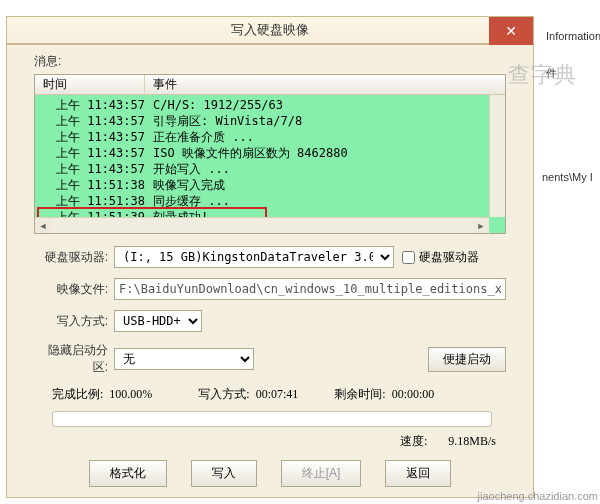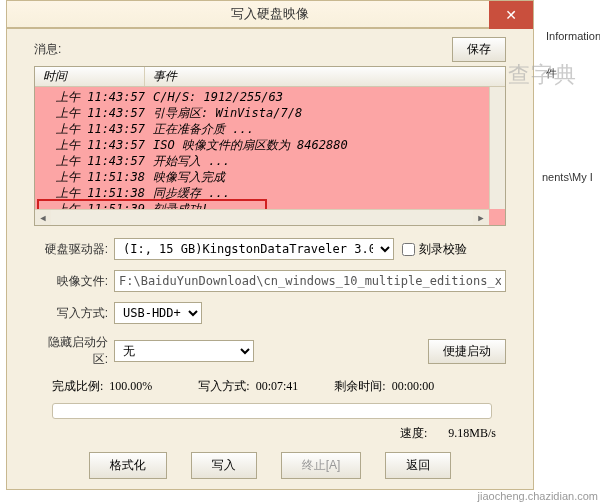--- a/index.html
+++ b/index.html
@@ -5,21 +5,21 @@
 * { box-sizing: border-box; margin: 0; padding: 0; }
 body { font-family: "Microsoft YaHei", SimSun, sans-serif; font-size: 12px; background: #fff; position: relative; width: 600px; height: 504px; overflow: hidden; }
 .titlebar { background: linear-gradient(#fdf5e6,#f8f0dc); height: 28px; display: flex; align-items: center; justify-content: center; position: relative; border: 1px solid #c8b890; }
 .titlebar .title { font-size: 13px; color: #333; }
 .closebtn { position: absolute; right: 0; top: 0; width: 44px; height: 28px; background: #c94f3d; color: #fff; display: flex; align-items: center; justify-content: center; font-family: Arial; font-size: 14px; }
 .window { border: 1px solid #c8b890; background: #f5efe0; padding: 8px 27px 10px; }
 .msgrow { display: flex; justify-content: space-between; align-items: center; margin-bottom: 4px; }
 .msglabel { color: #333; }
 .btn { background: linear-gradient(#fefefe,#e8e4d8); border: 1px solid #b0a88c; padding: 3px 14px; font-size: 12px; font-family: inherit; }
 .btn.disabled { color: #999; }
-.logbox { background: #fca5a5; border: 1px solid #b0a88c; height: 160px; position: relative; overflow: hidden; font-style: italic; }
+.logbox { background: #86efac; border: 1px solid #b0a88c; height: 160px; position: relative; overflow: hidden; }
 .logheader { display: flex; background: linear-gradient(#fdfdfd,#ece8dc); border-bottom: 1px solid #d0c8b0; height: 20px; align-items: center; }
 .col-time { width: 110px; padding-left: 8px; border-right: 1px solid #d8d0b8; height: 100%; display: flex; align-items: center; }
 .col-event { flex: 1; padding-left: 8px; }
 .logbody { padding: 2px 0; position: relative; }
 .logrow { display: flex; height: 16px; align-items: center; padding-left: 8px; font-family: SimSun, monospace; }
 .logrow .t { width: 102px; text-align: right; }
 .logrow .e { flex: 1; padding-left: 8px; }
 .redbox { position: absolute; border: 2px solid #d02020; pointer-events: none; }
 .scrollbar-v { position: absolute; right: 0; top: 20px; bottom: 16px; width: 16px; background: #f0ece0; border-left: 1px solid #d8d0b8; }
 .scrollbar-h { position: absolute; left: 0; right: 16px; bottom: 0; height: 16px; background: #f0ece0; border-top: 1px solid #d8d0b8; display:flex; align-items:center; }
@@ -49,31 +49,30 @@
 </style>
 </head>
 <body>
 
 <div class="bg-right">
   <div style="padding-left:6px">Information</div>
   <div style="margin-top:24px;padding-left:6px">件</div>
   <div style="margin-top:90px;padding-left:2px;white-space:nowrap">nents\My I</div>
 </div>
 
-<div style="position:absolute;left:6px;top:0;width:528px">
+<div style="position:absolute;left:6px;top:16px;width:528px">
   <div class="titlebar">
     <span class="title">写入硬盘映像</span>
     <div class="closebtn">✕</div>
   </div>
 
   <div class="window">
 
     <div class="msgrow">
       <span class="msglabel">消息:</span>
-      <button class="btn">保存</button>
     </div>
 
     <div class="logbox">
       <div class="logheader">
         <div class="col-time">时间</div>
         <div class="col-event">事件</div>
       </div>
       <div class="logbody">
         <div class="logrow">
             <span class="t">上午 11:43:57</span>
@@ -118,21 +117,21 @@
     </div>
 
     <div class="formgrid">
       <div class="formrow">
         <span class="formlabel">硬盘驱动器:</span>
         <select class="sel-disk">
           <option>(I:, 15 GB)KingstonDataTraveler 3.0PMAP</option>
         </select>
         <label class="chk">
           <input type="checkbox" style="">
-          <span>刻录校验</span>
+          <span>硬盘驱动器</span>
         </label>
       </div>
       <div class="formrow">
         <span class="formlabel">映像文件:</span>
         <input class="txtinput" value="F:\BaiduYunDownload\cn_windows_10_multiple_editions_x64_dvd" style="">
       </div>
       <div class="formrow">
         <span class="formlabel">写入方式:</span>
         <select class="sel-mode">
           <option>USB-HDD+</option>

